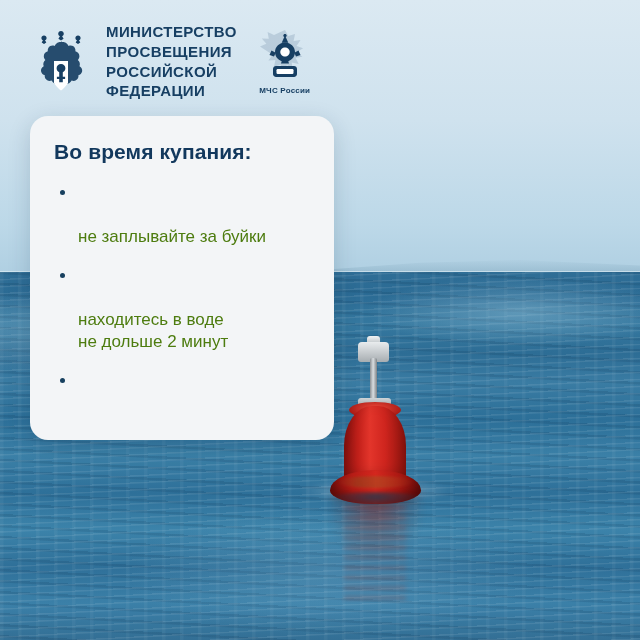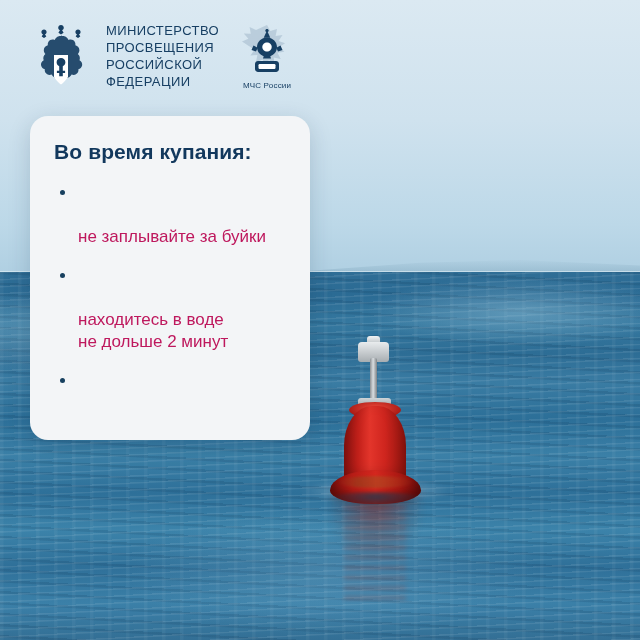--- a/index.html
+++ b/index.html
@@ -187,49 +187,49 @@
     display: flex;
     align-items: center;
     gap: 14px;
   }
   .emblem {
     width: 62px;
     height: 68px;
     flex: none;
   }
   .ministry-text {
-    font-size: 13px;
+    font-size: 15px;
     line-height: 1.32;
     letter-spacing: 0.4px;
-    font-weight: normal;
+    font-weight: bold;
     color: #173f63;
     text-transform: uppercase;
     white-space: pre-line;
   }
   .mchs {
     display: flex;
     flex-direction: column;
     align-items: center;
     margin-left: 8px;
   }
   .mchs-emblem { width: 52px; height: 56px; }
   .mchs-label {
     font-size: 8px;
-    font-weight: normal;
+    font-weight: bold;
     color: #173f63;
     letter-spacing: 0.2px;
     margin-top: 2px;
   }
 
   
   .card {
     position: absolute;
     left: 30px;
     top: 116px;
-    width: 280px;
+    width: 304px;
     background: #f3f5f7;
     border-radius: 18px;
     padding: 24px 22px 26px 24px;
     box-sizing: border-box;
     box-shadow: 0 6px 22px rgba(20,50,80,0.18);
   }
   .card-title {
     font-size: 21px;
     font-weight: bold;
     color: #12385d;
@@ -240,21 +240,21 @@
     list-style: none;
     margin: 0;
     padding: 0;
   }
   .tips li {
     position: relative;
     padding-left: 24px;
     margin-bottom: 18px;
     font-size: 17px;
     line-height: 1.28;
-    color: #be185d;
+    color: #4d7c0f;
     white-space: pre-line;
   }
   .tips li:last-child { margin-bottom: 0; }
   .tips li .bullet {
     position: absolute;
     left: 6px;
     top: 8px;
     width: 5px;
     height: 5px;
     background: #17405f;

